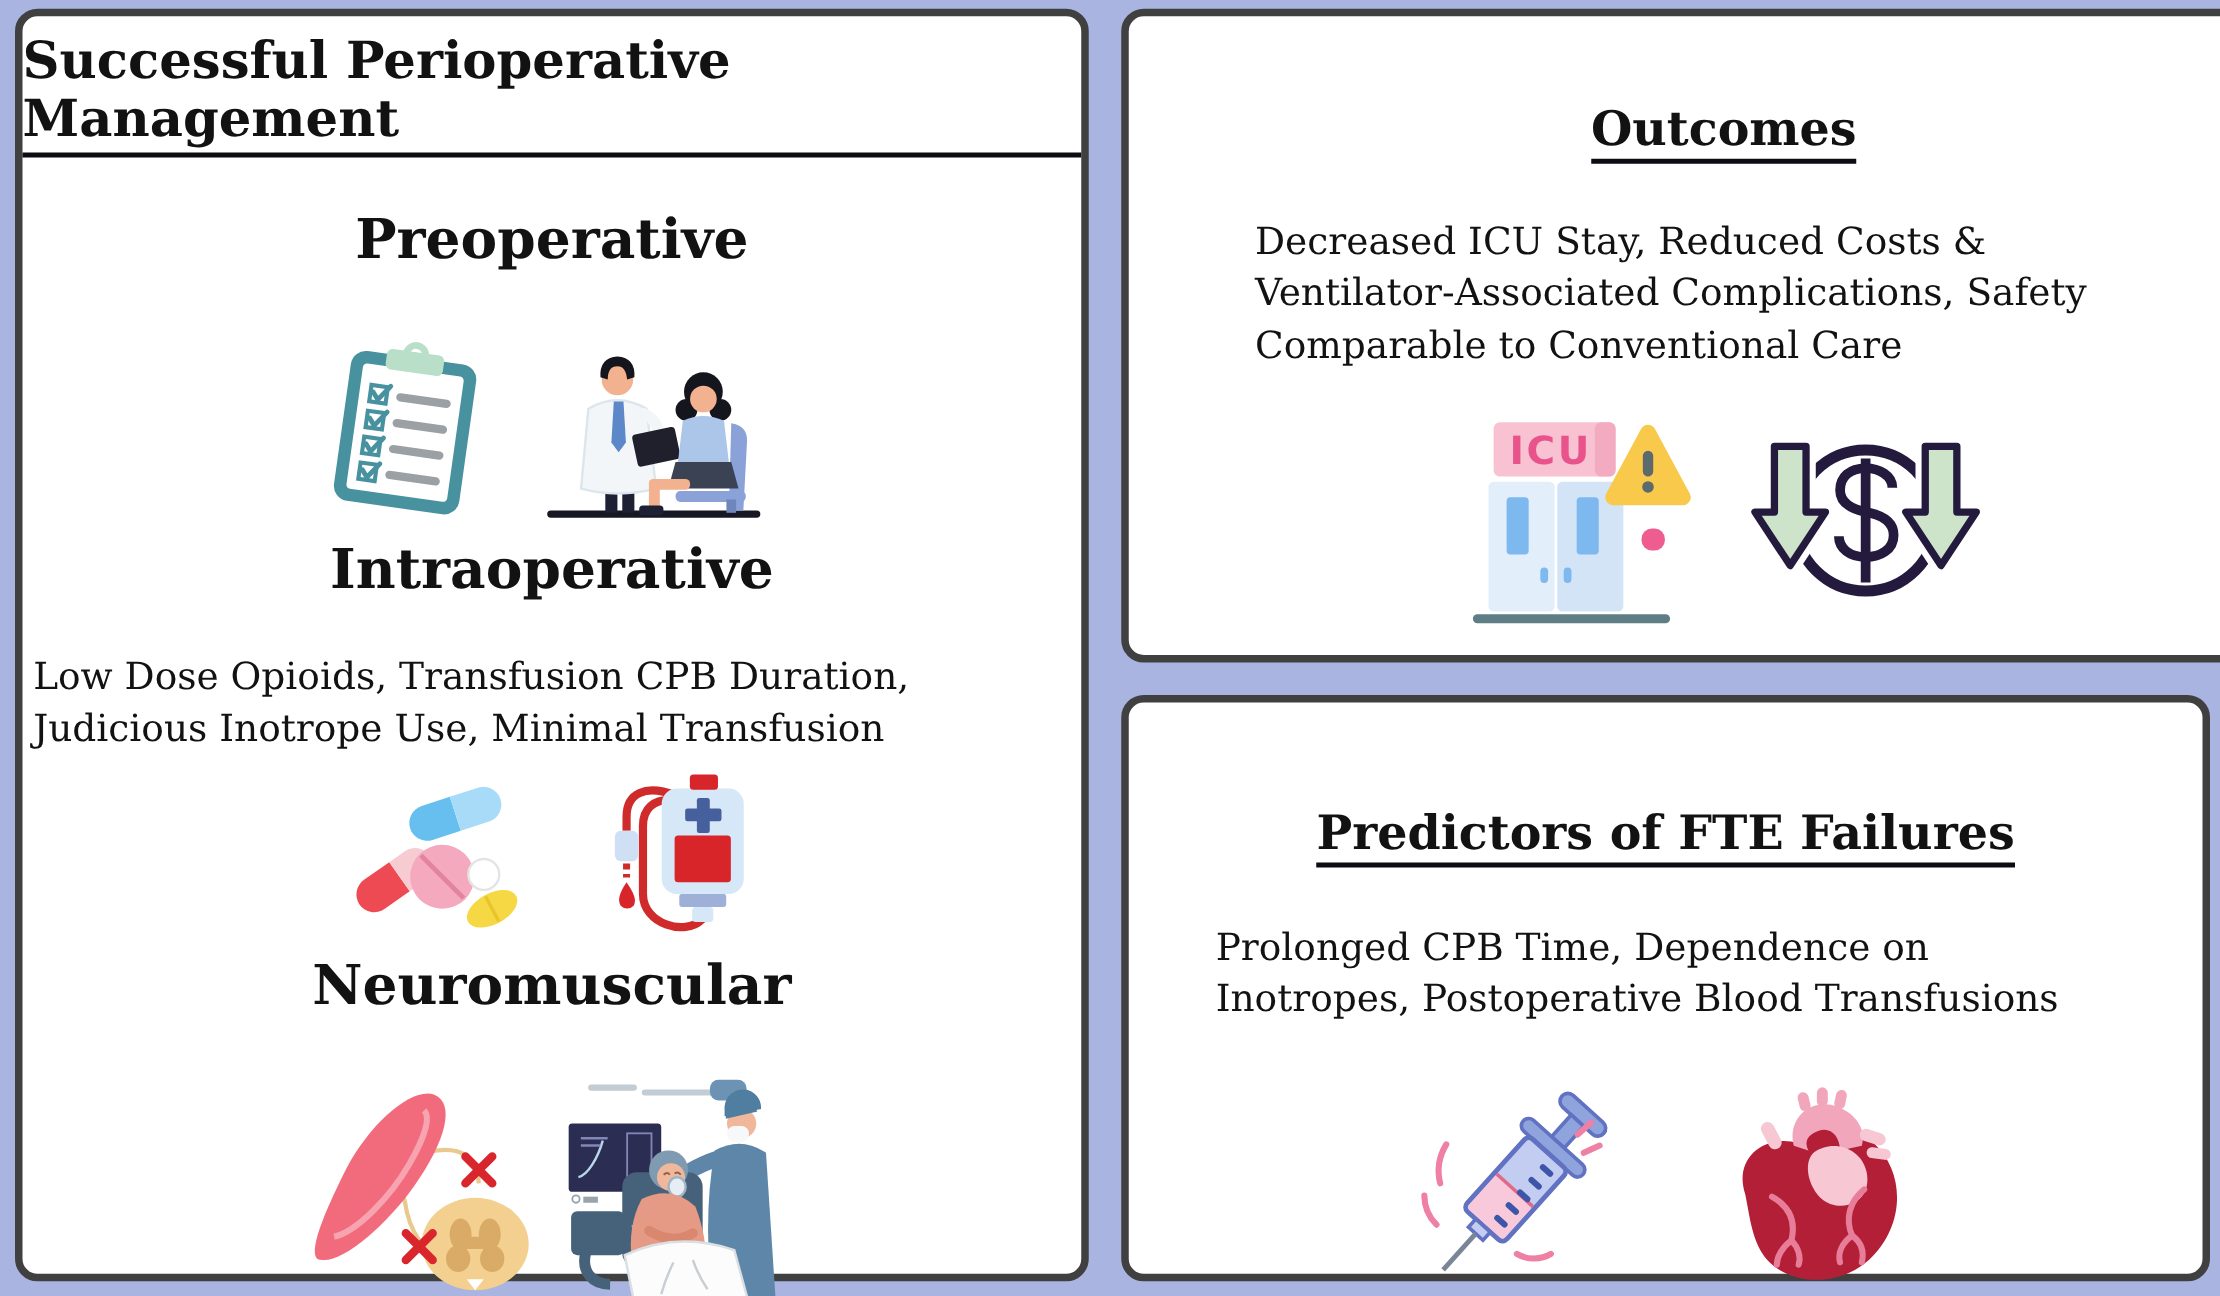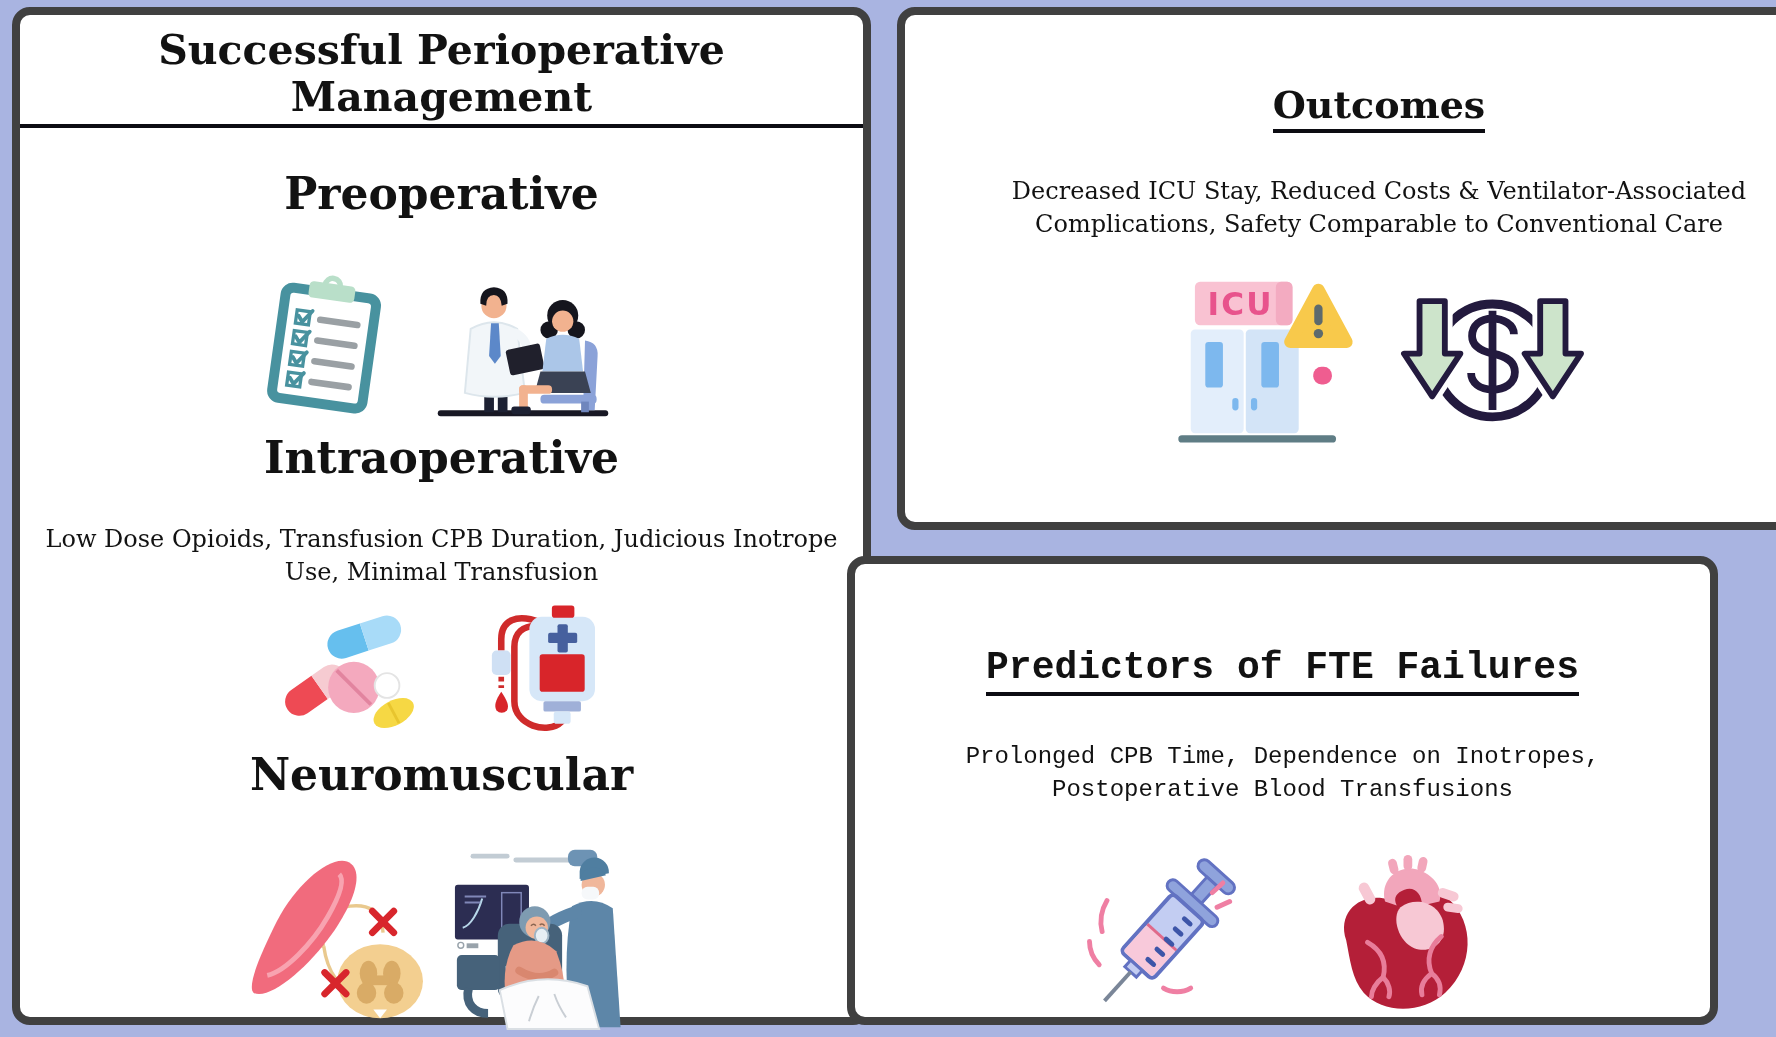--- a/index.html
+++ b/index.html
@@ -10,44 +10,44 @@
   }
   .canvas{
     position:relative;
     width:1776px;height:1037px;
     background:#a9b4e1;
     overflow:hidden;
   }
   .panel{
     position:absolute;
     background:#ffffff;
-    border:8px solid #404040;
+    border:6px solid #404040;
     border-radius:18px;
     box-sizing:border-box;
     display:flex;flex-direction:column;align-items:center;
-    text-align:center;
+    text-align:left;
   }
   .panel-left   {left:12px;  top:7px;   width:859px; height:1018px;}
   .panel-outcomes{left:897px;top:7px;   width:964px; height:523px;}
-  .panel-predictors{left:847px;top:556px;width:871px;height:469px;font-family:Liberation Mono, monospace;}
+  .panel-predictors{left:897px;top:556px;width:871px;height:469px;}
 
   .main-title{
     margin-top:12px;
     font-size:41px;font-weight:bold;line-height:1.15;
   }
   .underlined{
     display:inline-block;
     border-bottom:4px solid #0c0c12;
     padding-bottom:3px;
   }
   .stage-heading{
     font-size:44px;font-weight:bold;line-height:1.2;
   }
   .body-text{
-    font-size:24px;line-height:1.38;margin:2px 0 0 0;
+    font-size:30px;line-height:1.38;margin:2px 0 0 0;
   }
   .icon-row{
     display:flex;align-items:center;justify-content:center;
   }
   .panel-left .stage-heading{margin-top:12px;}
   .pre-desc {max-width:800px;}
   .intra-desc{max-width:830px;}
   .post-desc{max-width:770px;}
 
   .panel-outcomes{padding-top:36px;}

